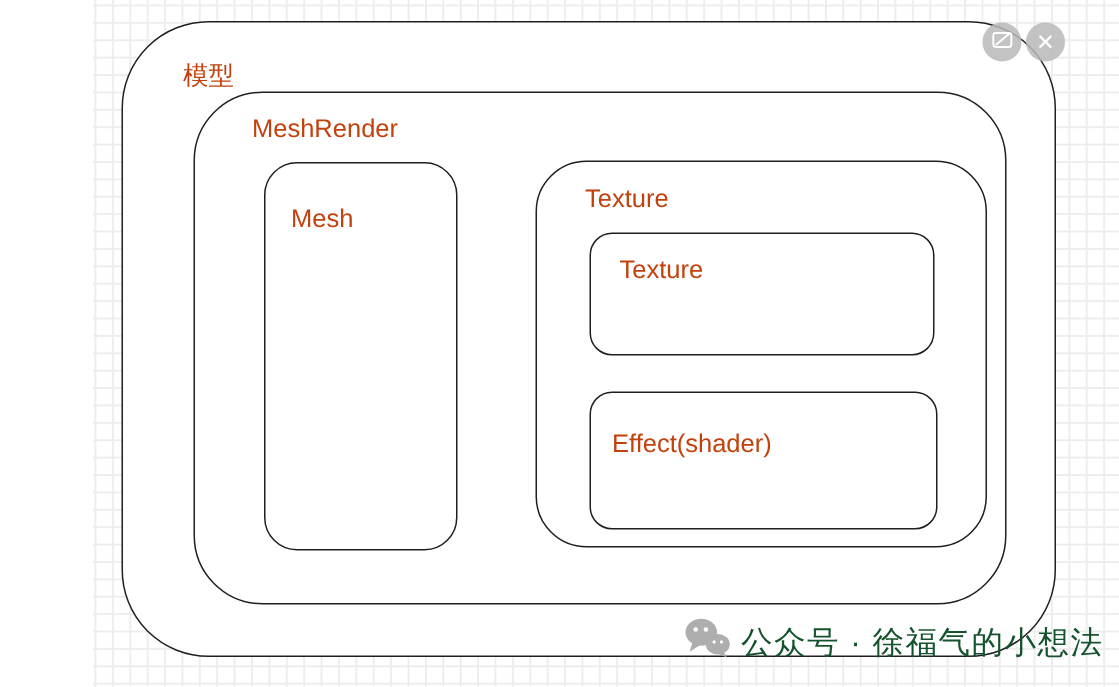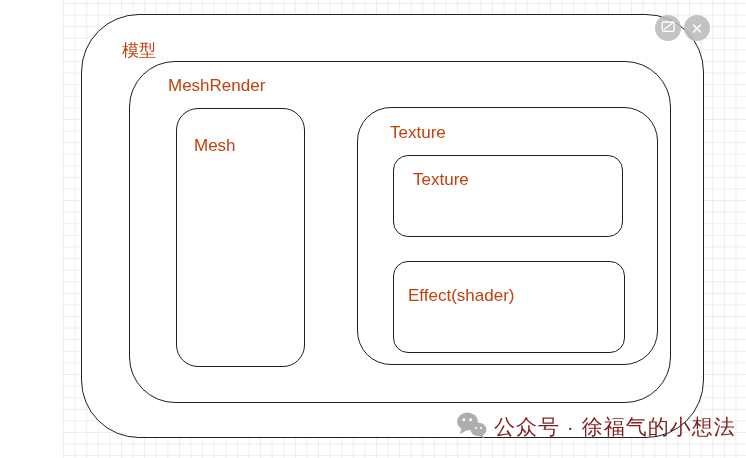--- a/index.html
+++ b/index.html
@@ -80,21 +80,21 @@
     position: absolute;
     left: 456px;
     top: 411px;
     display: flex;
     align-items: center;
     gap: 7px;
     z-index: 10;
   }
   .watermark-text {
     font-size: 21px;
-    color: #7f1d1d;
+    color: #14532d;
     letter-spacing: 1px;
     white-space: nowrap;
   }
 </style>
 </head>
 <body>
 
 <div class="stage">
 
   <div class="grid-layer"></div>

